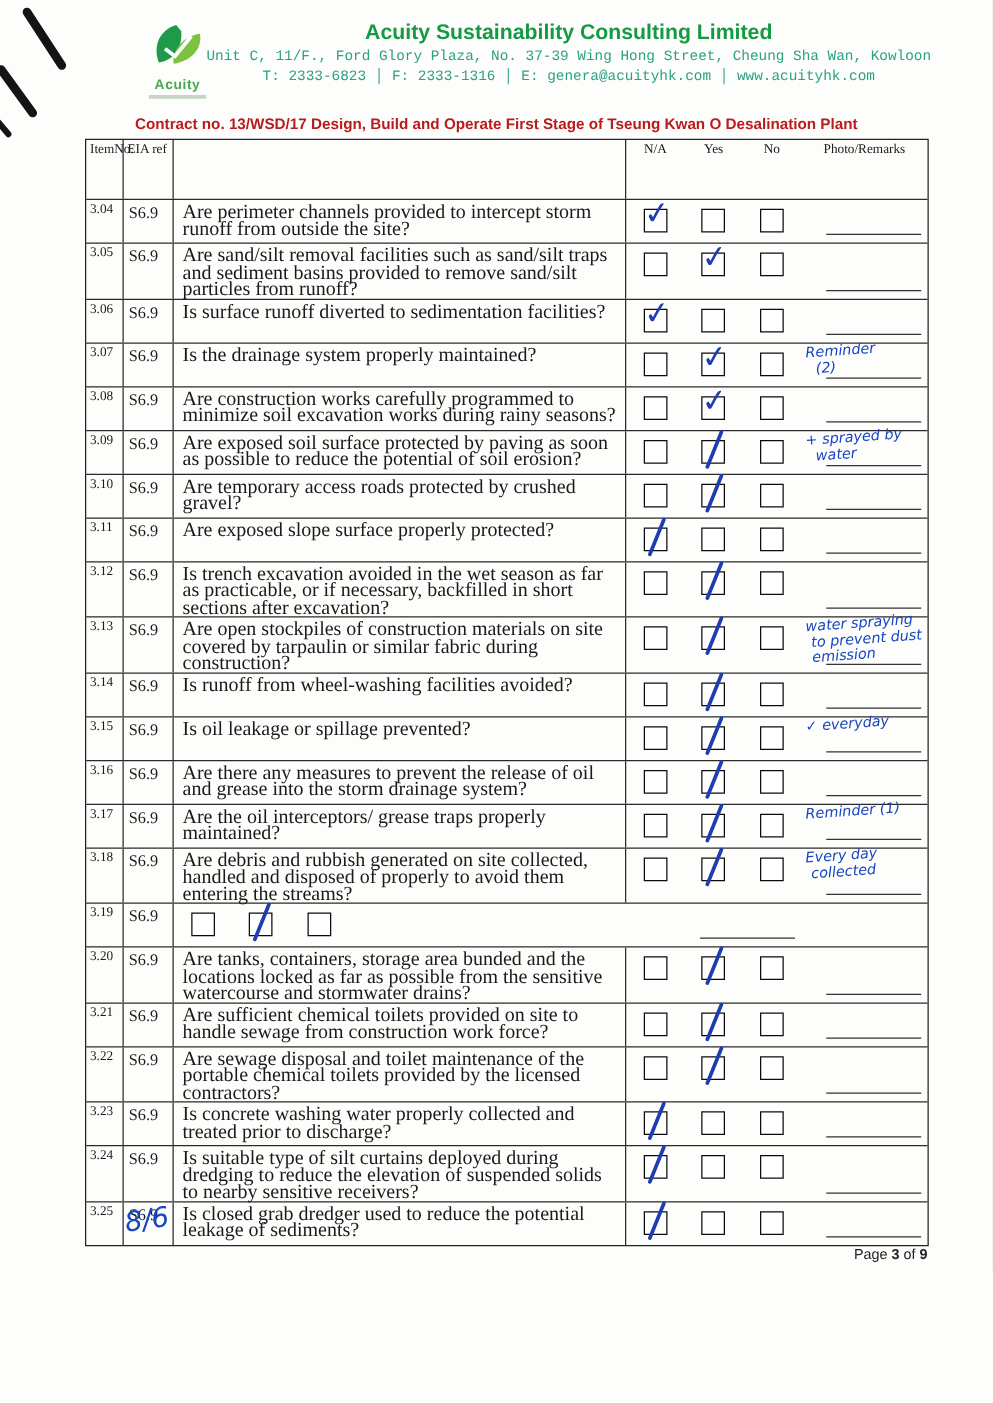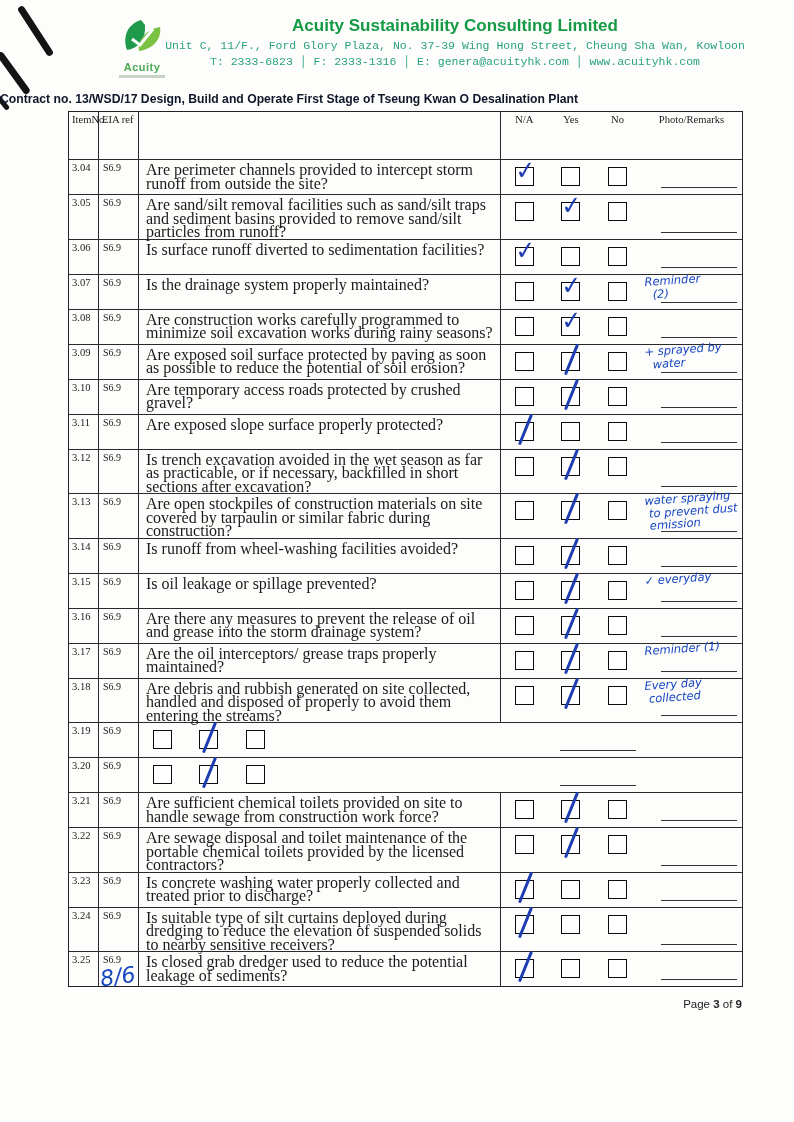--- a/index.html
+++ b/index.html
@@ -19,33 +19,33 @@
   
   .hdr { position:absolute; left:0; top:16px; width:100%; }
   .logo { position:absolute; left:110px; top:2px; width:64px; text-align:center; }
   .logo-name { display:block; color:#4aa851; font-size:11px; font-weight:bold;
                font-family:"Liberation Sans", sans-serif; letter-spacing:.5px; margin-top:1px;}
   .logo-tag { display:block; margin:2px auto 0; width:46px; height:3px; background:#c7d4c6; }
   .htext { margin-left:160px; width:590px; text-align:center; font-family:"Liberation Sans", sans-serif; }
   .company { font-size:17px; font-weight:bold; color:#149a44; }
   .addr, .contact { font-size:11.5px; color:#2ba184; margin-top:3px;font-family:Liberation Mono, monospace; }
 
-  .doc-title { position:absolute; top:92px; left:0; width:100%; 
-    font-family:"Liberation Sans", sans-serif; font-weight:bold; font-size:12.2px; color:#0f172a; }
+  .doc-title { position:absolute; top:92px; left:0; width:100%; text-align:center;
+    font-family:"Liberation Sans", sans-serif; font-weight:bold; font-size:12.2px; color:#b91c1c; }
 
   
   .tbl { position:absolute; left:68px; top:111px; width:675px; border:1.6px solid #222; background:#fdfdfb; }
   .grid { display:grid; grid-template-columns:30px 40px 362px 140px 1fr; }
   .thead { height:47px; font-size:10.6px; }
   .thead .c { padding-top:2px; }
   .c { position:relative; }
   .bR { border-right:1px solid #2a2a2a; }
   .trow { border-top:1px solid #2a2a2a; min-height:35px; }
   .ci { font-size:10.6px; padding:2px 1px 0 3px; }
-  .ce { font-size:10px; padding:2px 1px 0 4px; }
+  .ce { font-size:13px; padding:2px 1px 0 4px; }
   .cq { font-size:16px; line-height:13.5px; padding:3px 6px 0 7px; }
   .cc { display:flex; align-items:flex-start; }
   .slot { width:46.6px; display:flex; justify-content:center; padding-top:7px; }
   .hslot { width:46.6px; text-align:center; }
   .cr { text-align:center; }
   .hcell-item { display:flex; justify-content:space-between; padding:2px 3px 3px 3px; }
 
   .cb { width:19px; height:19px; border:1.7px solid #0b0b0b; position:relative; background:#fff; }
   .mk { position:absolute; z-index:2; }
   .mk.check { left:-1px; top:-12px; font-style:normal; color:#1d3db0; font-size:25px; font-weight:bold;
@@ -453,20 +453,21 @@
               <span class="cb"></span>
             </span>
           </div>
           <div class="c cr">
             <i class="uline"></i>
           </div>
         </div>
         <div class="grid trow">
           <div class="c bR ci">3.20</div>
           <div class="c bR ce">S6.9</div>
+          <div class="c bR cq">Are tanks, containers, storage area bunded and the locations locked as far as possible from the sensitive watercourse and stormwater drains?</div>
           <div class="c cc">
             <span class="slot">
               <span class="cb"></span>
             </span>
             <span class="slot">
               <span class="cb">
                 <i class="mk slash"></i>
               </span>
             </span>
             <span class="slot">

